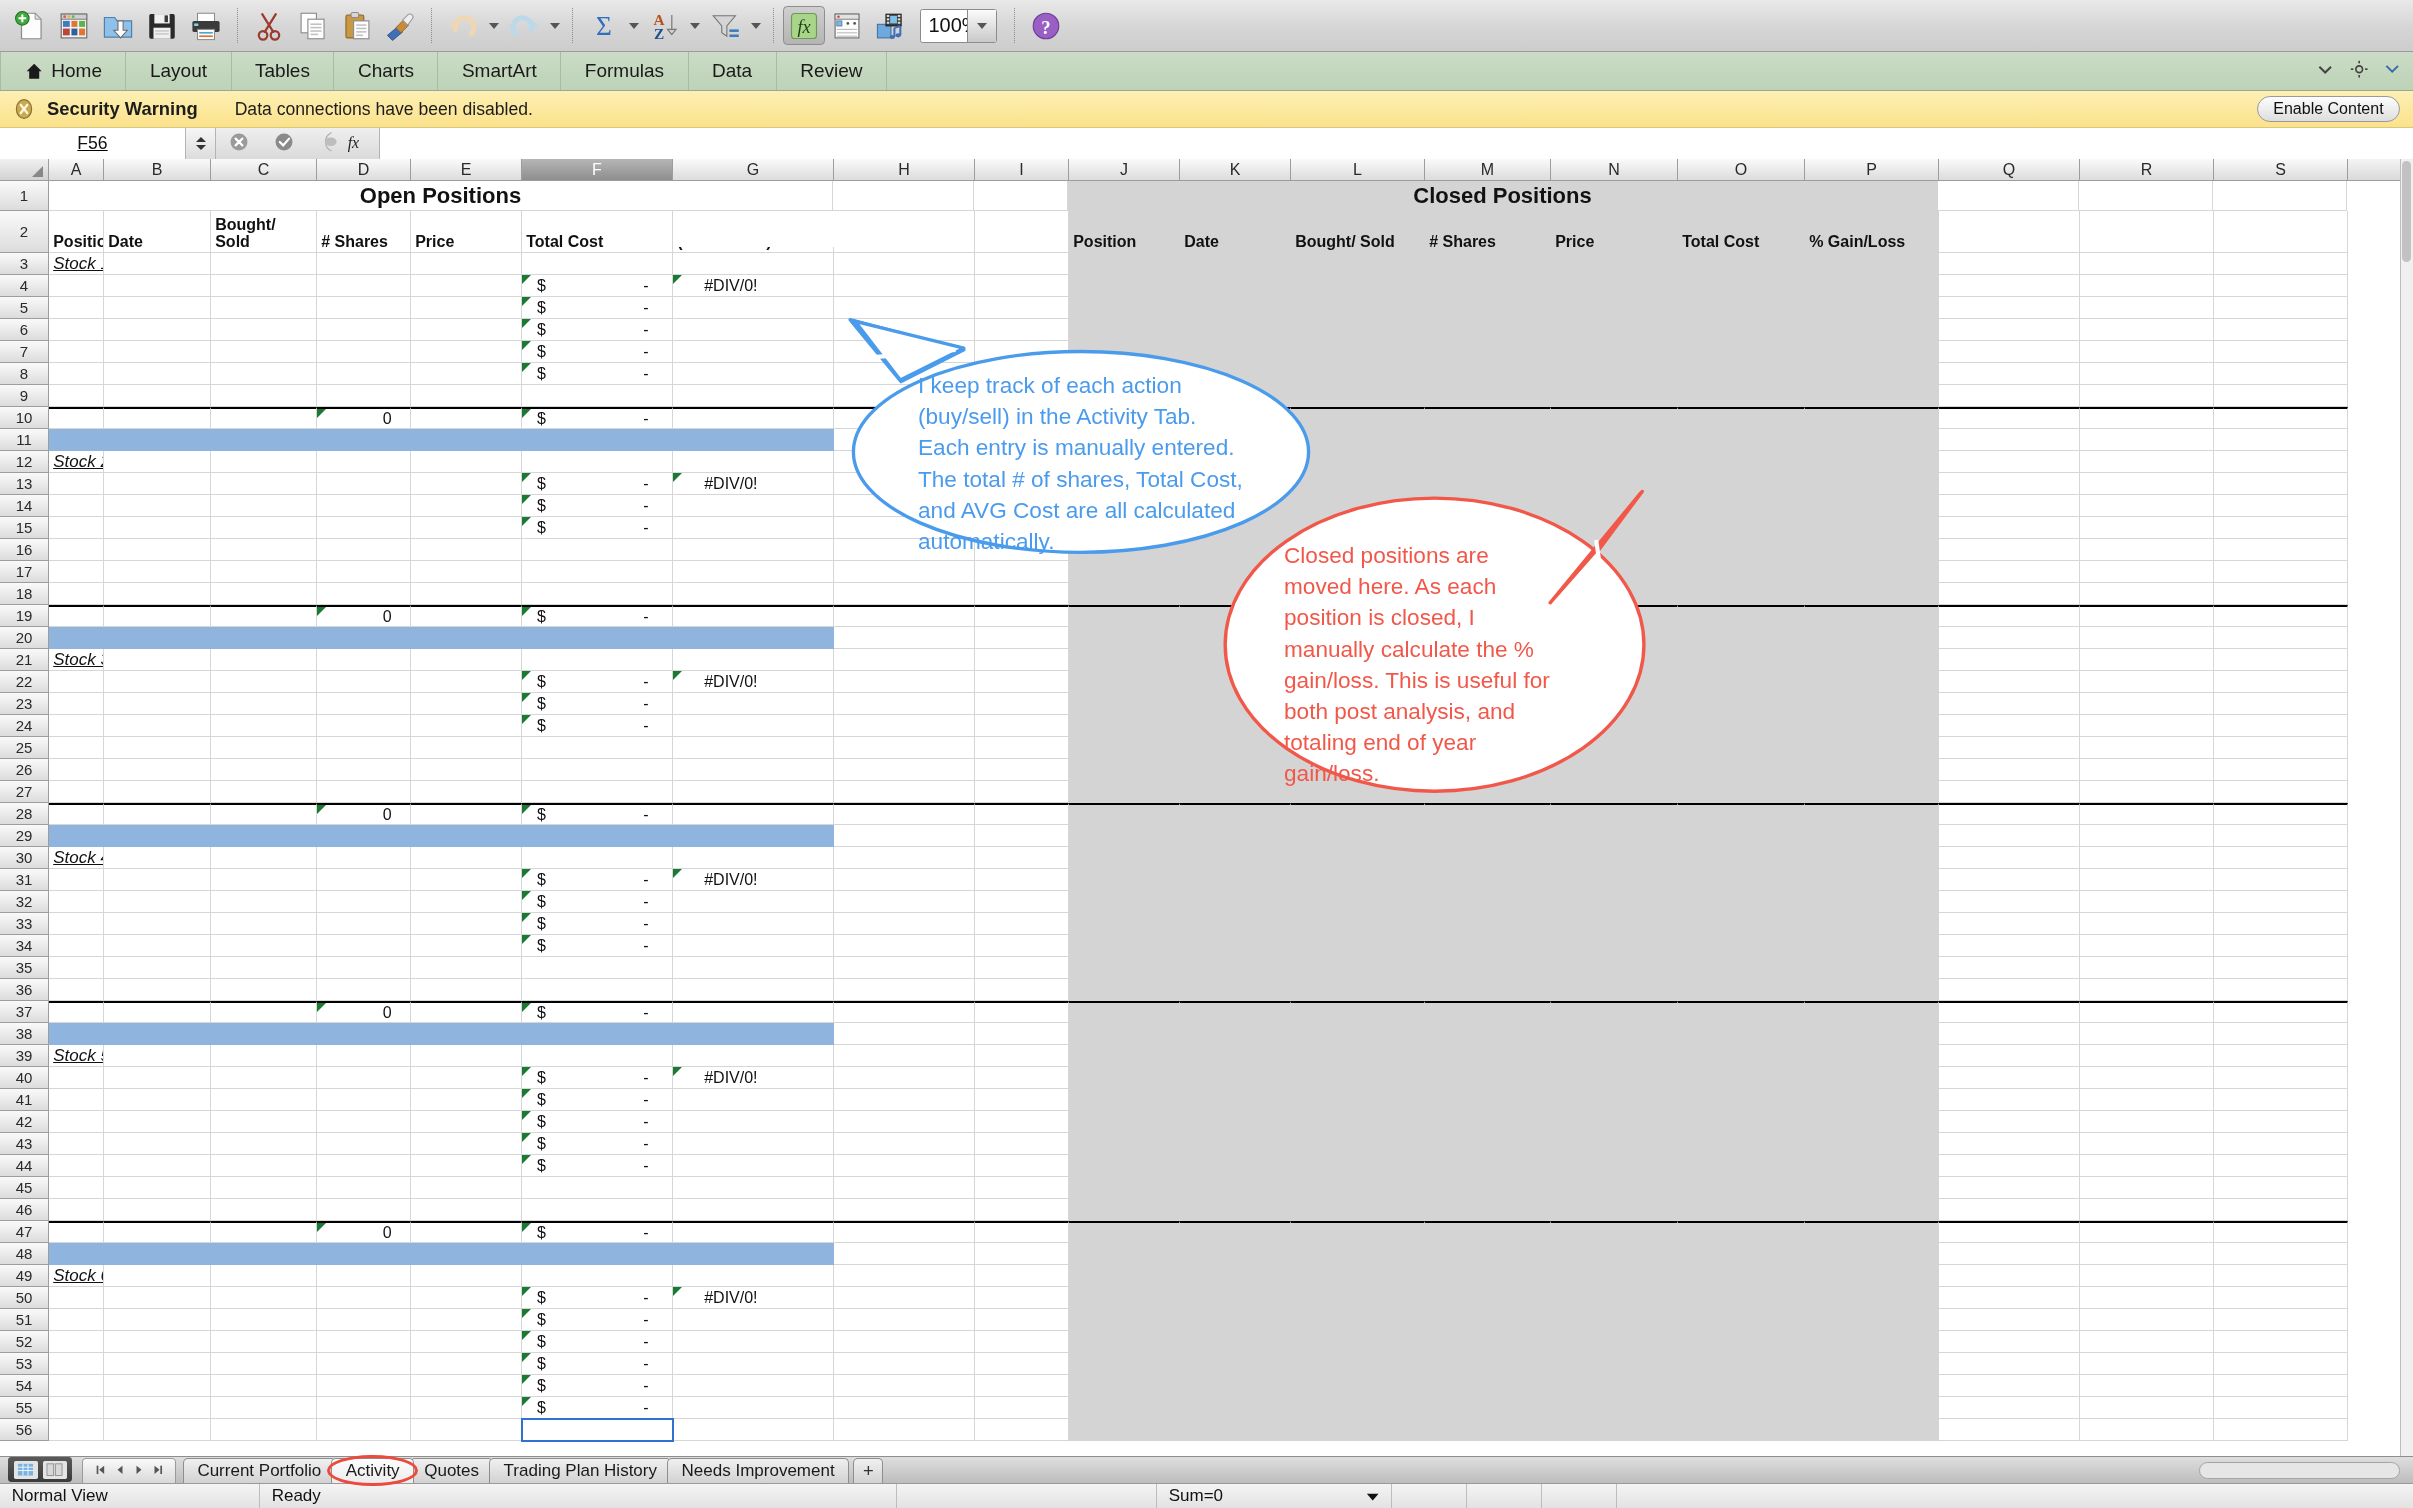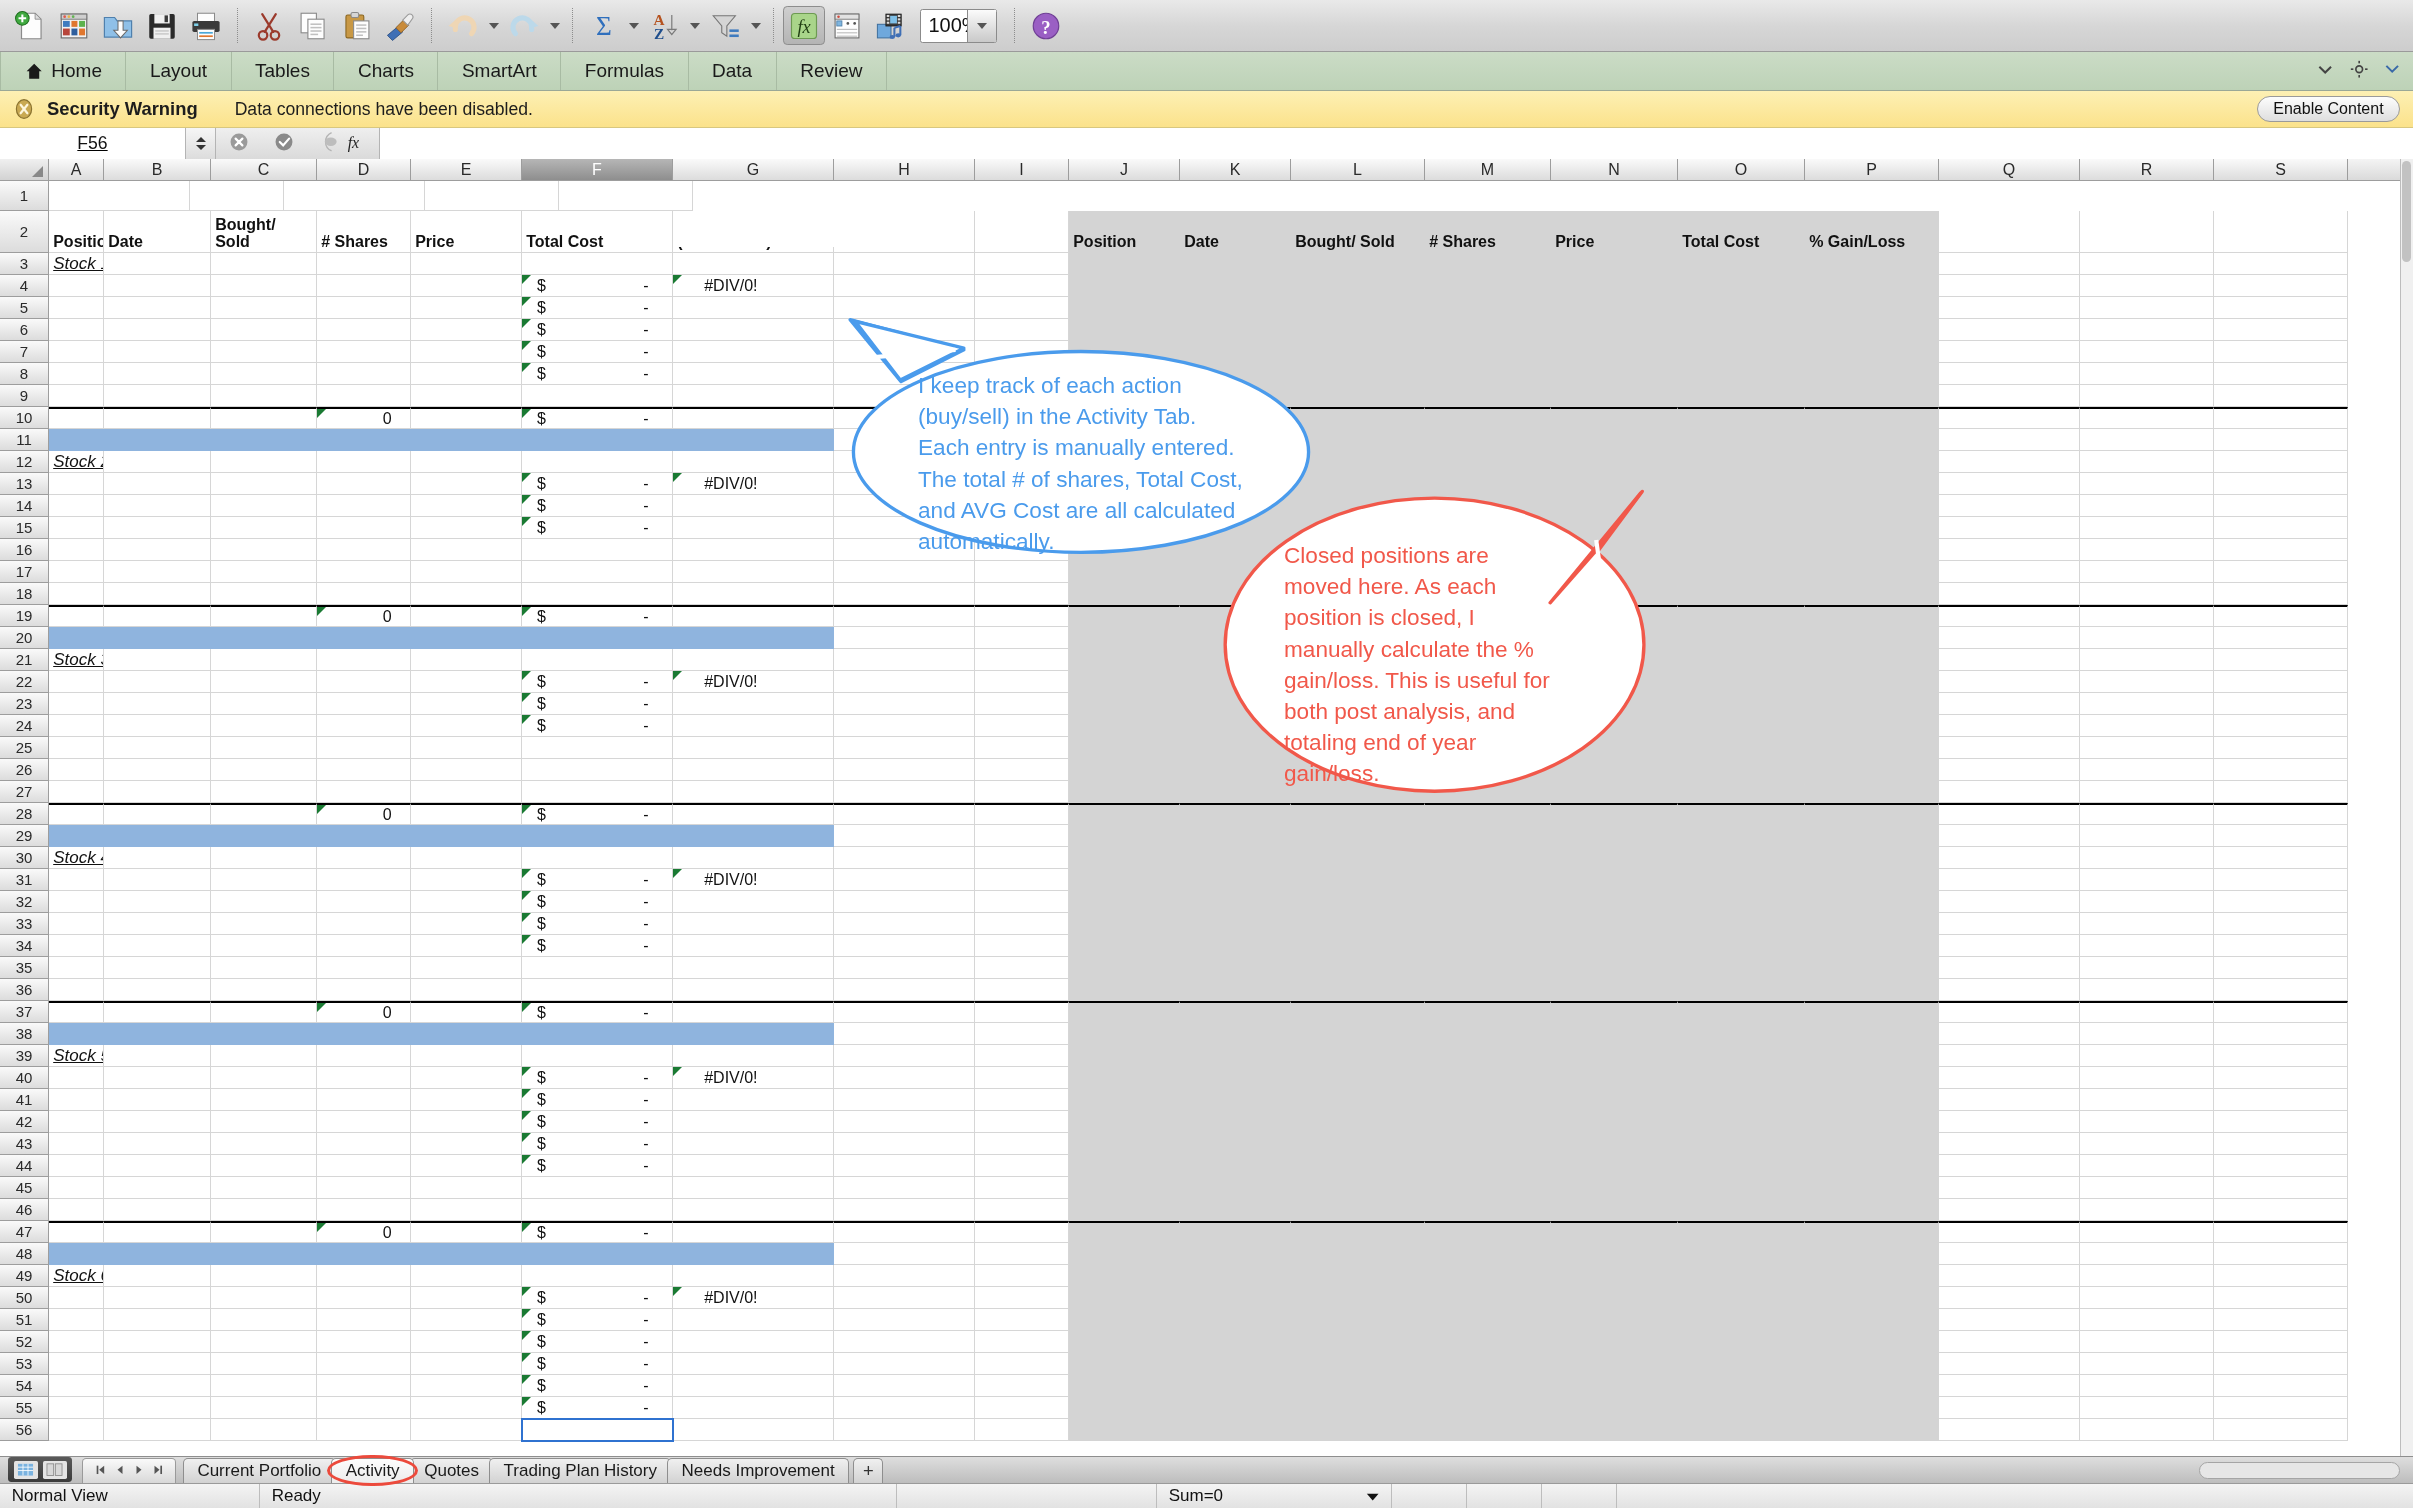--- a/index.html
+++ b/index.html
@@ -755,22 +755,24 @@
         <div class="rowcell">50</div>
         <div class="rowcell">51</div>
         <div class="rowcell">52</div>
         <div class="rowcell">53</div>
         <div class="rowcell">54</div>
         <div class="rowcell">55</div>
         <div class="rowcell">56</div>
       </div>
     <div id="sheetarea">
         <div class="gridrow tall1">
-          <div class="cell" style="flex: 0 0 141px;"></div>
-          <div class="cell" style="flex: 0 0 94px;"></div>
+          <div class="cell titlecell" style="flex: 0 0 784px;">Open Positions</div>
+          <div class="cell" style="flex: 0 0 141px;"></div>
+          <div class="cell" style="flex: 0 0 94px;"></div>
+          <div class="cell titlecell greyfill" style="flex: 0 0 870px;">Closed Positions</div>
           <div class="cell" style="flex: 0 0 141px;"></div>
           <div class="cell" style="flex: 0 0 134px;"></div>
           <div class="cell" style="flex: 0 0 134px;"></div>
         </div>
         <div class="gridrow tall2">
           <div class="cell wrap" style="flex: 0 0 55px;">Position</div>
           <div class="cell wrap" style="flex: 0 0 107px;">Date</div>
           <div class="cell wrap" style="flex: 0 0 106px;">Bought/
 Sold</div>
           <div class="cell wrap" style="flex: 0 0 94px;">#

